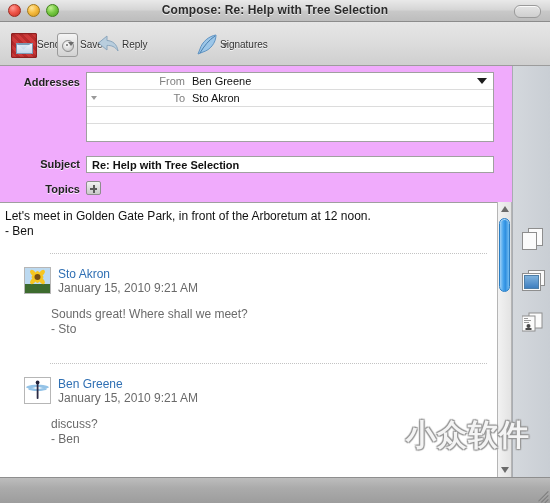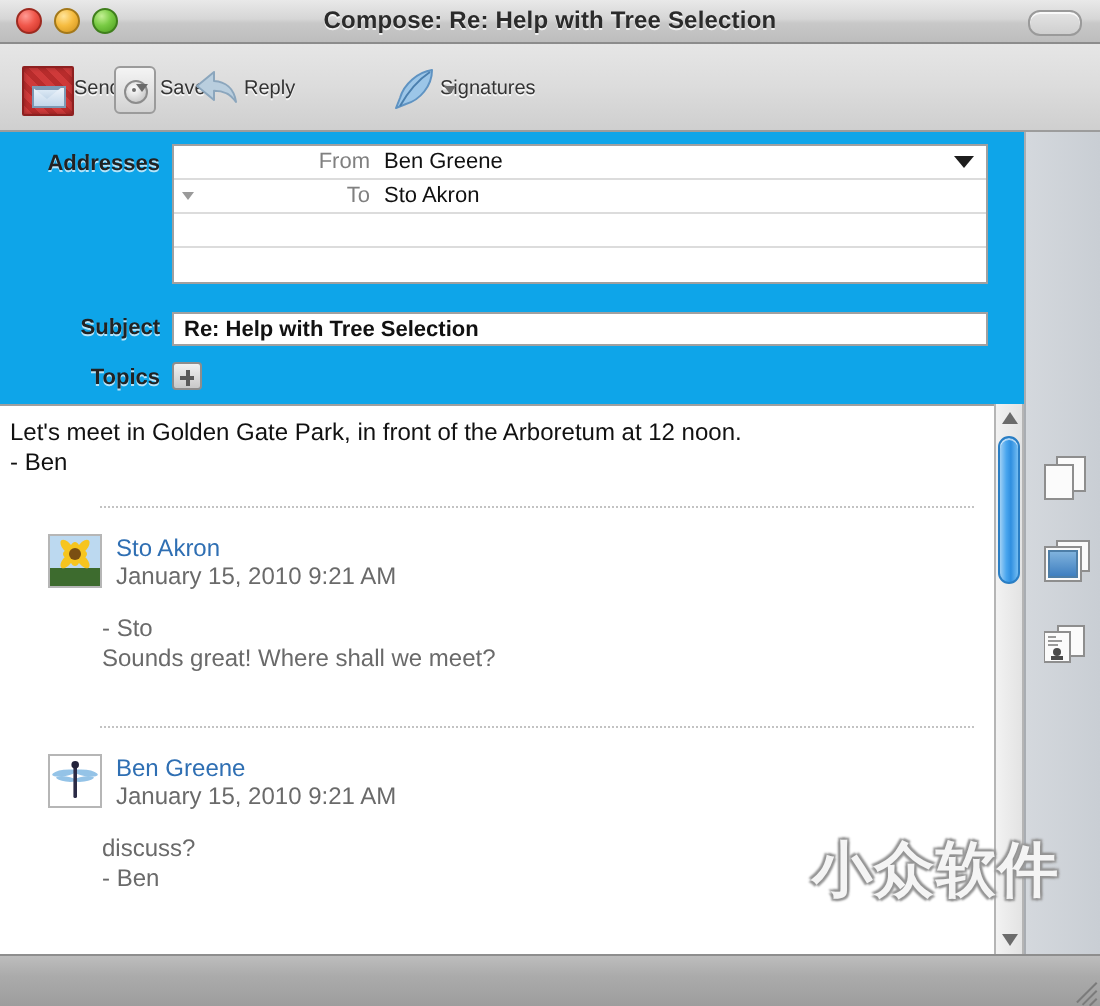--- a/index.html
+++ b/index.html
@@ -105,21 +105,21 @@
     background:#fdfdfd;border:1px solid #9a9a9a;
     box-shadow:1px 1px 0 rgba(0,0,0,.12);
   }
   .ic-quote i{position:absolute;left:3px;height:1px;display:block;}
   
   .ic-sig{width:24px;height:23px;margin:0 auto;position:relative;}
 
   
   .form{
     position:absolute;left:0;top:66px;width:512px;height:136px;
-    background:#0ea5e9;
+    background:#f0abfc;
   }
   .form-right-strip{
     position:absolute;left:512px;top:66px;width:38px;height:136px;
     background:linear-gradient(to right,#d4d8dd,#c9ced4);
     border-left:1px solid #a9adb2;box-sizing:border-box;
   }
   .flabel{
     position:absolute;font-size:11px;font-weight:bold;color:#222;
     text-align:right;text-shadow:0 1px 0 rgba(255,255,255,.7);
   }
@@ -376,22 +376,22 @@
             <ellipse cx="16.5" cy="5.5" rx="2.2" ry="4.4" transform="rotate(40 16.5 5.5)"></ellipse>
             <ellipse cx="8.5" cy="12.5" rx="2.2" ry="4.4" transform="rotate(40 8.5 12.5)"></ellipse>
             <ellipse cx="16.5" cy="12.5" rx="2.2" ry="4.4" transform="rotate(-40 16.5 12.5)"></ellipse>
           </g>
           <circle cx="12.5" cy="9" r="3" fill="#7a4f12"></circle>
         </svg>
       </div>
       <div class="q-name">Sto Akron</div>
       <div class="q-date">January 15, 2010 9:21 AM</div>
       <div class="q-text" style="top:40px;">
+        <div>Sounds great!  Where shall we meet?</div>
         <div>- Sto</div>
-        <div>Sounds great!  Where shall we meet?</div>
       </div>
     </div>
 
     <div class="divider" style="top:160px;"></div>
 
     <div class="quoted" style="top:174px;height:100px;">
       <div class="q-avatar">
         <svg viewBox="0 0 25 25" width="25" height="25">
           <rect x="0" y="0" width="25" height="25" fill="#ffffff"></rect>
           <g fill="#8fc0e6" opacity=".95">

